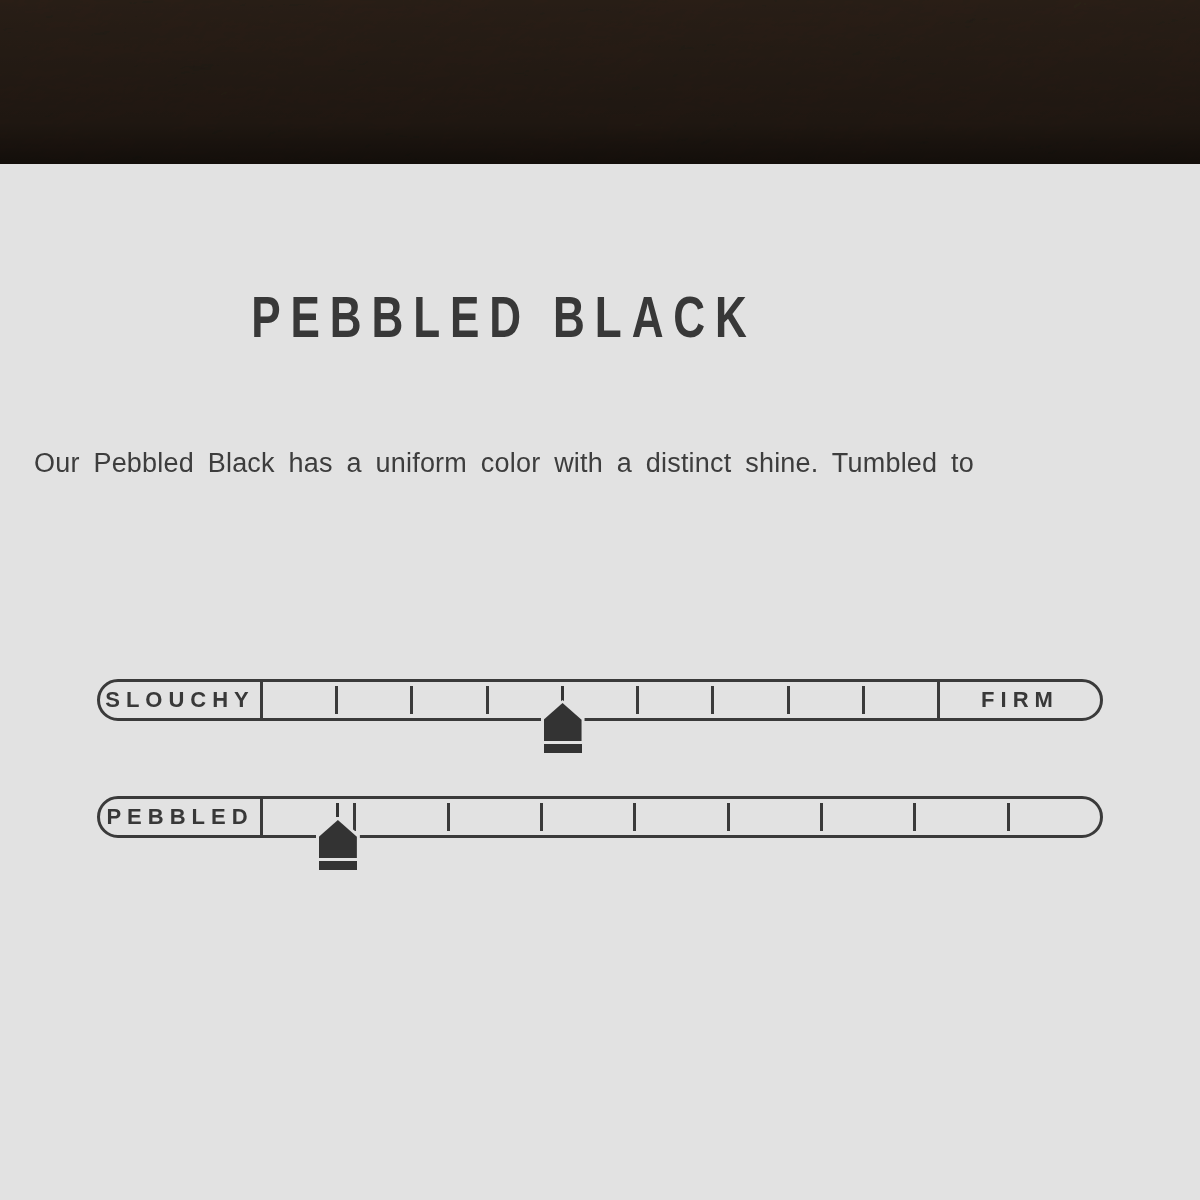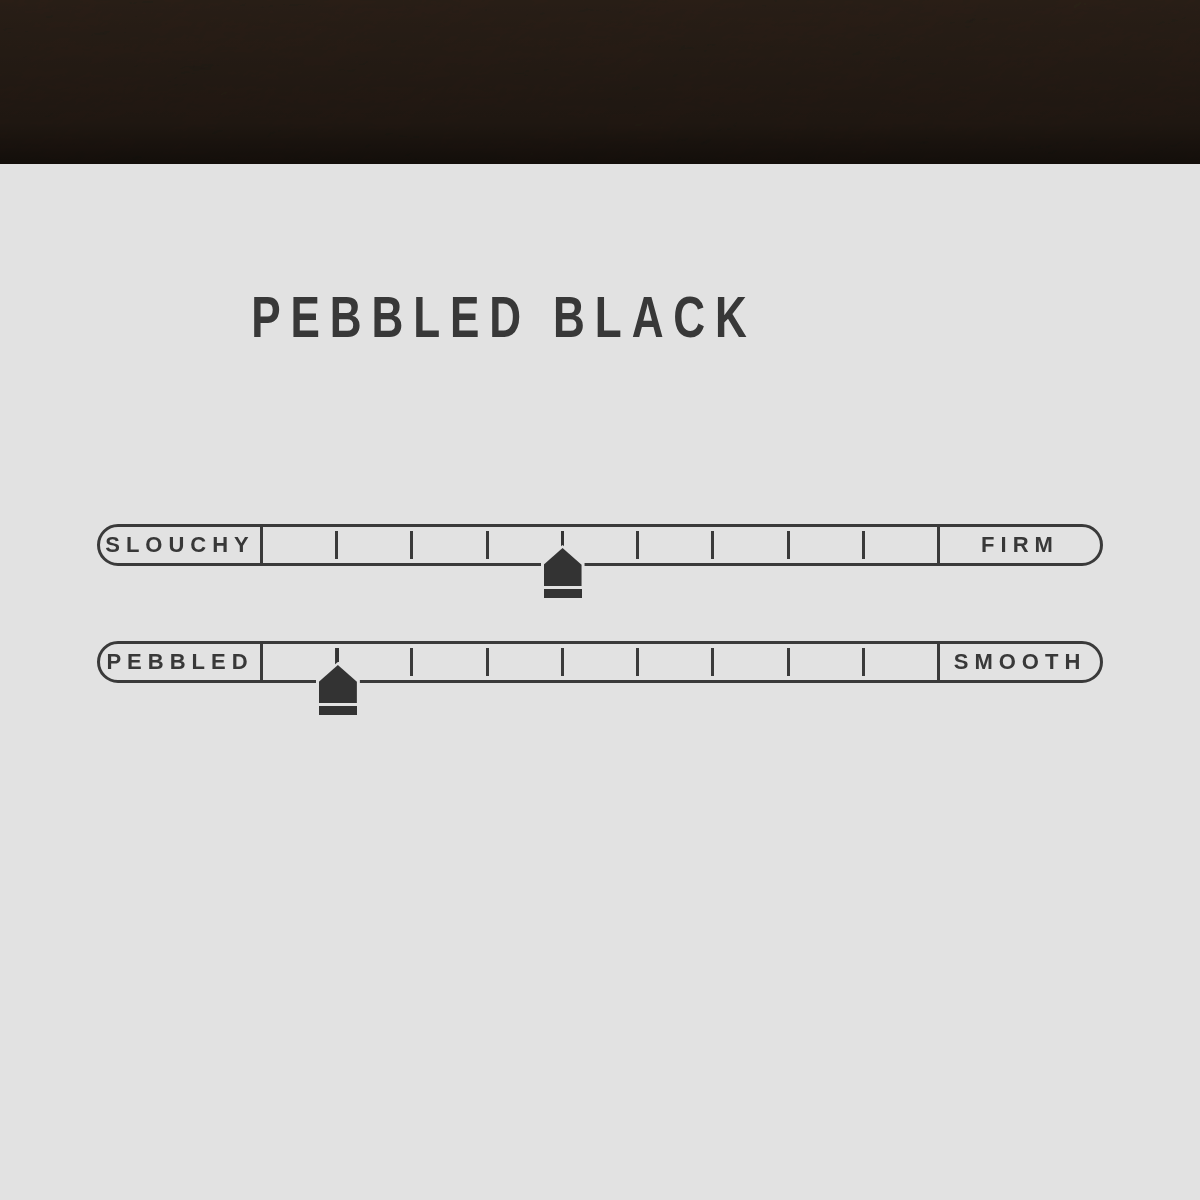--- a/index.html
+++ b/index.html
@@ -162,20 +162,21 @@
       </defs>
       <rect width="1200" height="164" fill="#151110"></rect>
       <rect width="1200" height="164" filter="url(#leatherGrain)" opacity="0.9"></rect>
       <rect width="1200" height="164" fill="url(#leatherShade)"></rect>
     </svg>
   </div>
 
   <h1 class="title">PEBBLED BLACK</h1>
 
   <div class="para">
+    <p>Our Pebbled Black has a uniform color with a distinct shine. Tumbled to</p>
   </div>
 
   <div class="sliders">
 
     <div class="slider">
       <div class="cap left">
         <span>SLOUCHY</span>
       </div>
       <div class="mid">
           <span class="tick"></span>
@@ -206,23 +207,20 @@
       <div class="mid">
           <span class="tick"></span>
           <span class="tick"></span>
           <span class="tick"></span>
           <span class="tick"></span>
           <span class="tick"></span>
           <span class="tick"></span>
           <span class="tick"></span>
           <span class="tick"></span>
         </div>
-      <div class="cap right">
-        <span>SMOOTH</span>
-      </div>
       <div class="marker" style="--t: 1;">
         <div class="mtick"></div>
         <div class="pent-outer">
           <div class="pent-inner"></div>
         </div>
         <div class="mbar"></div>
       </div>
     </div>
 
   </div>

